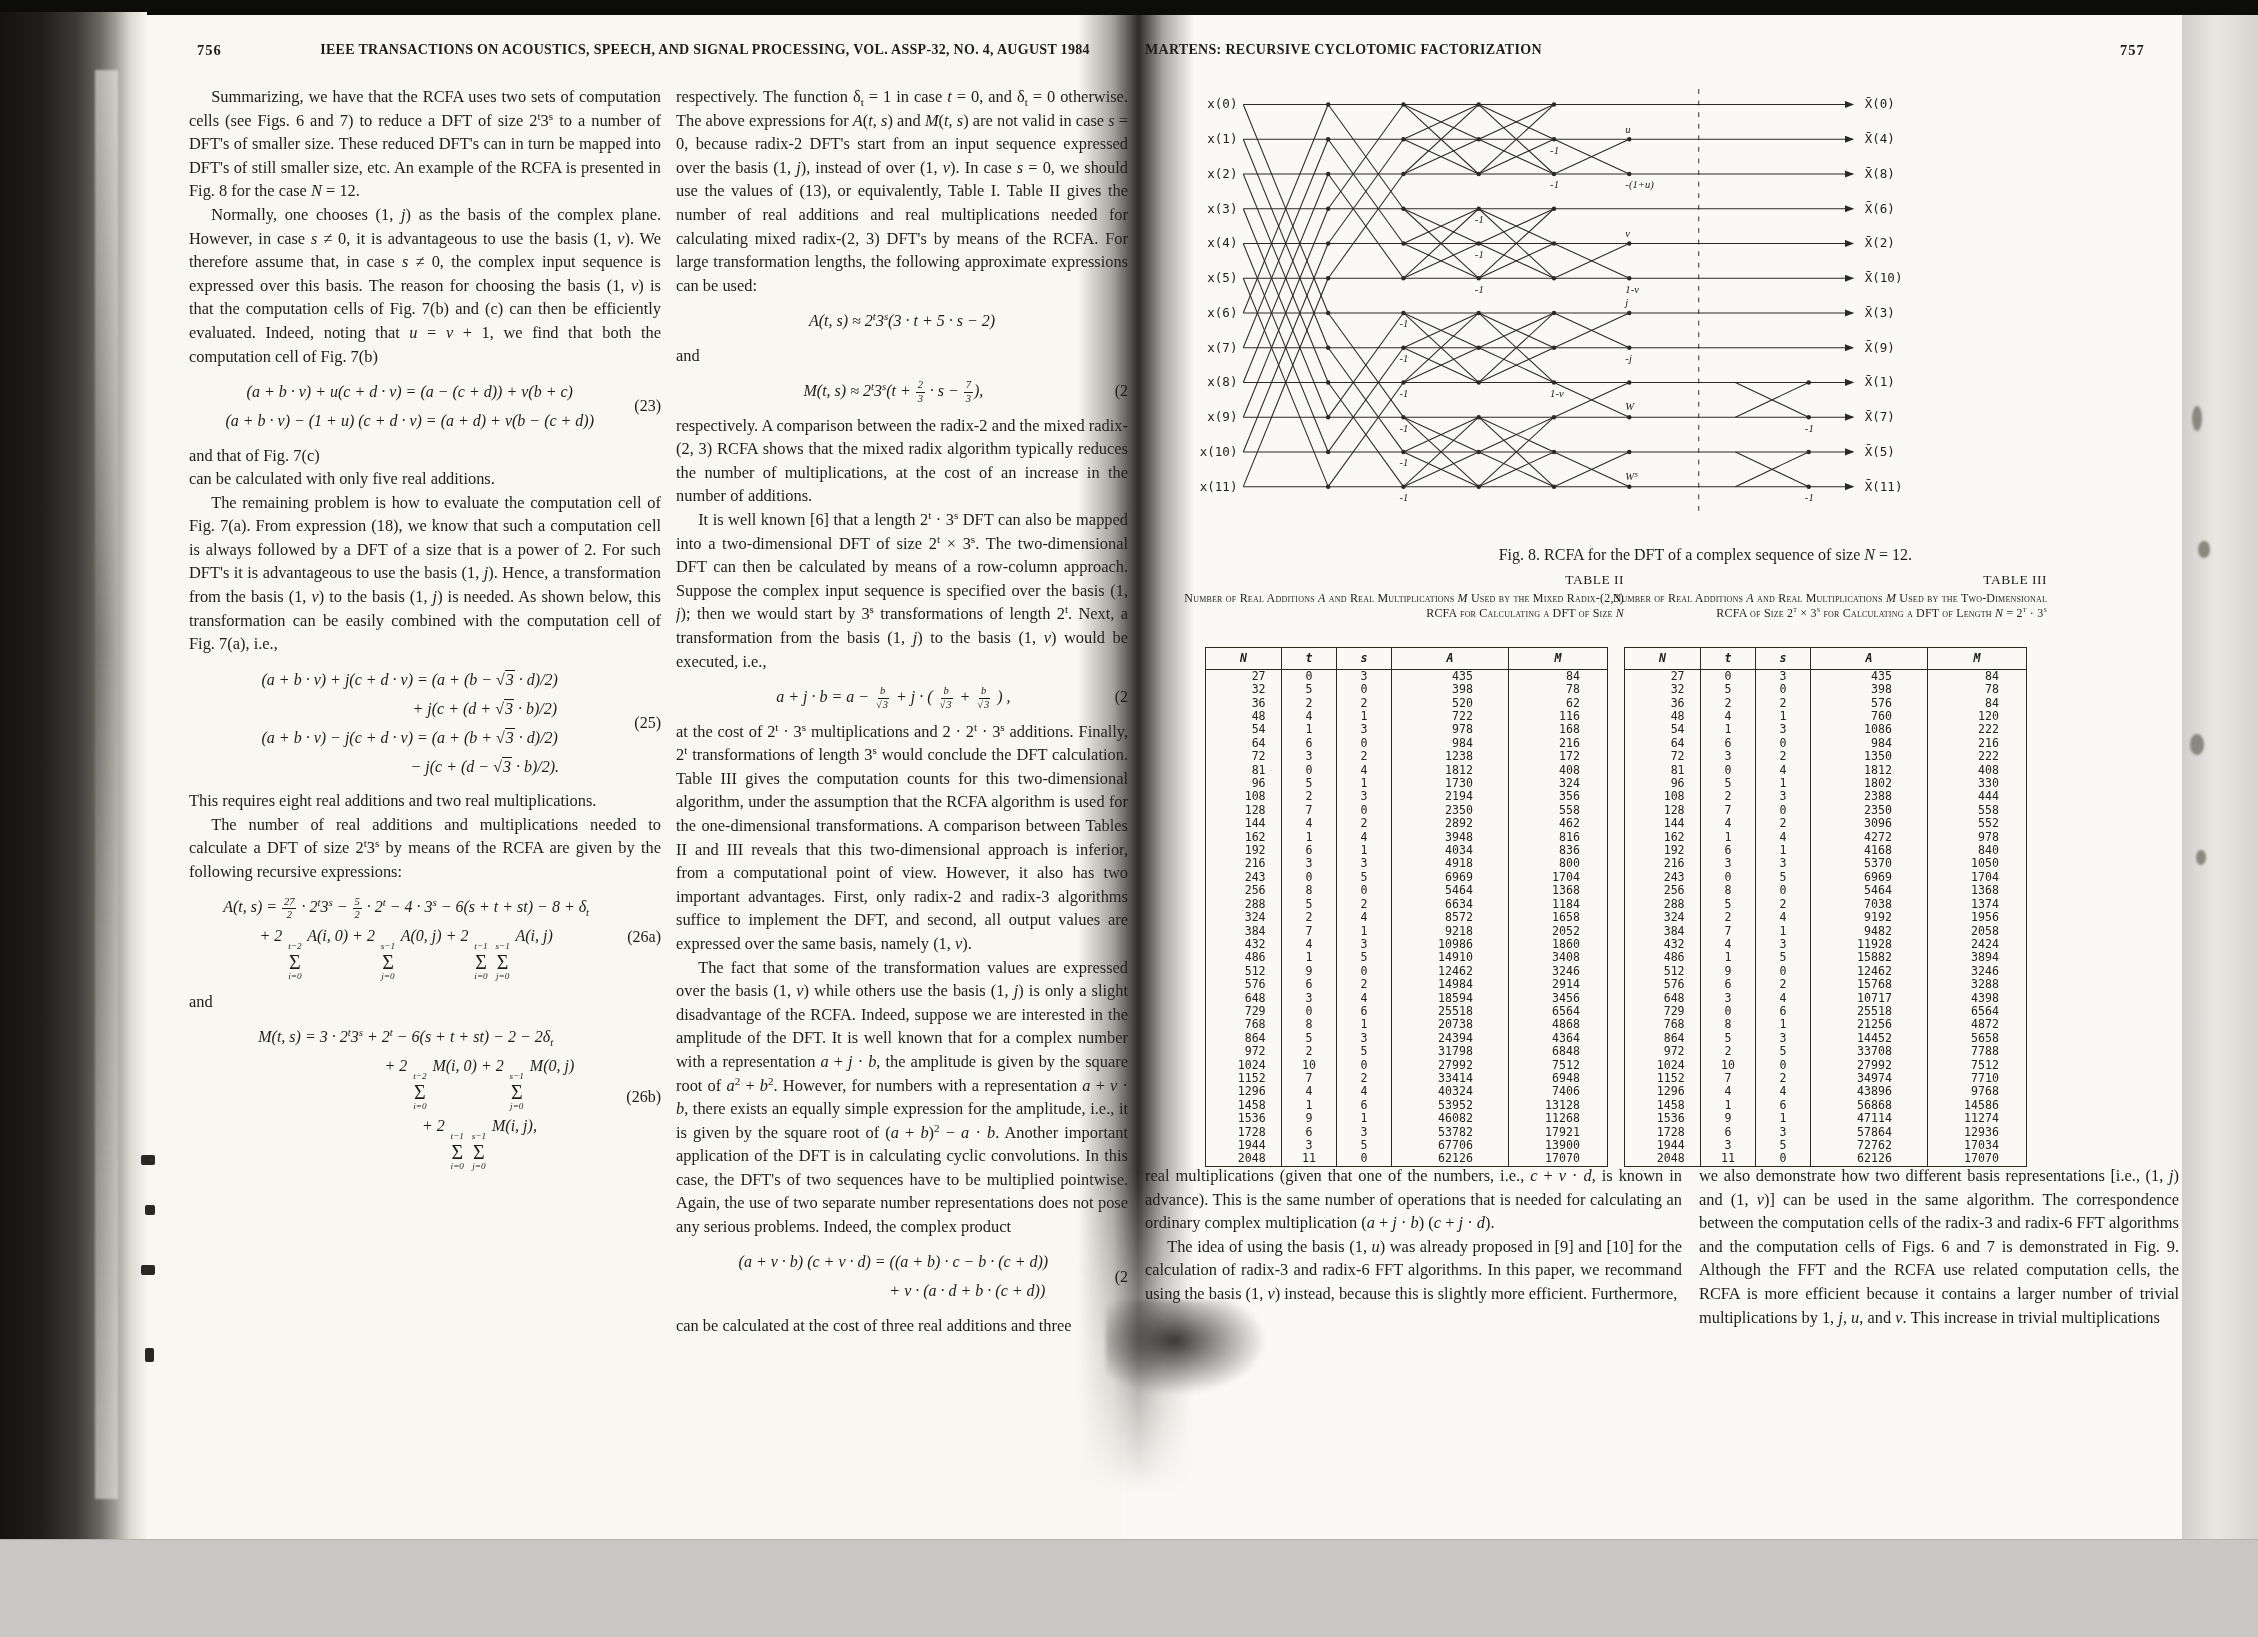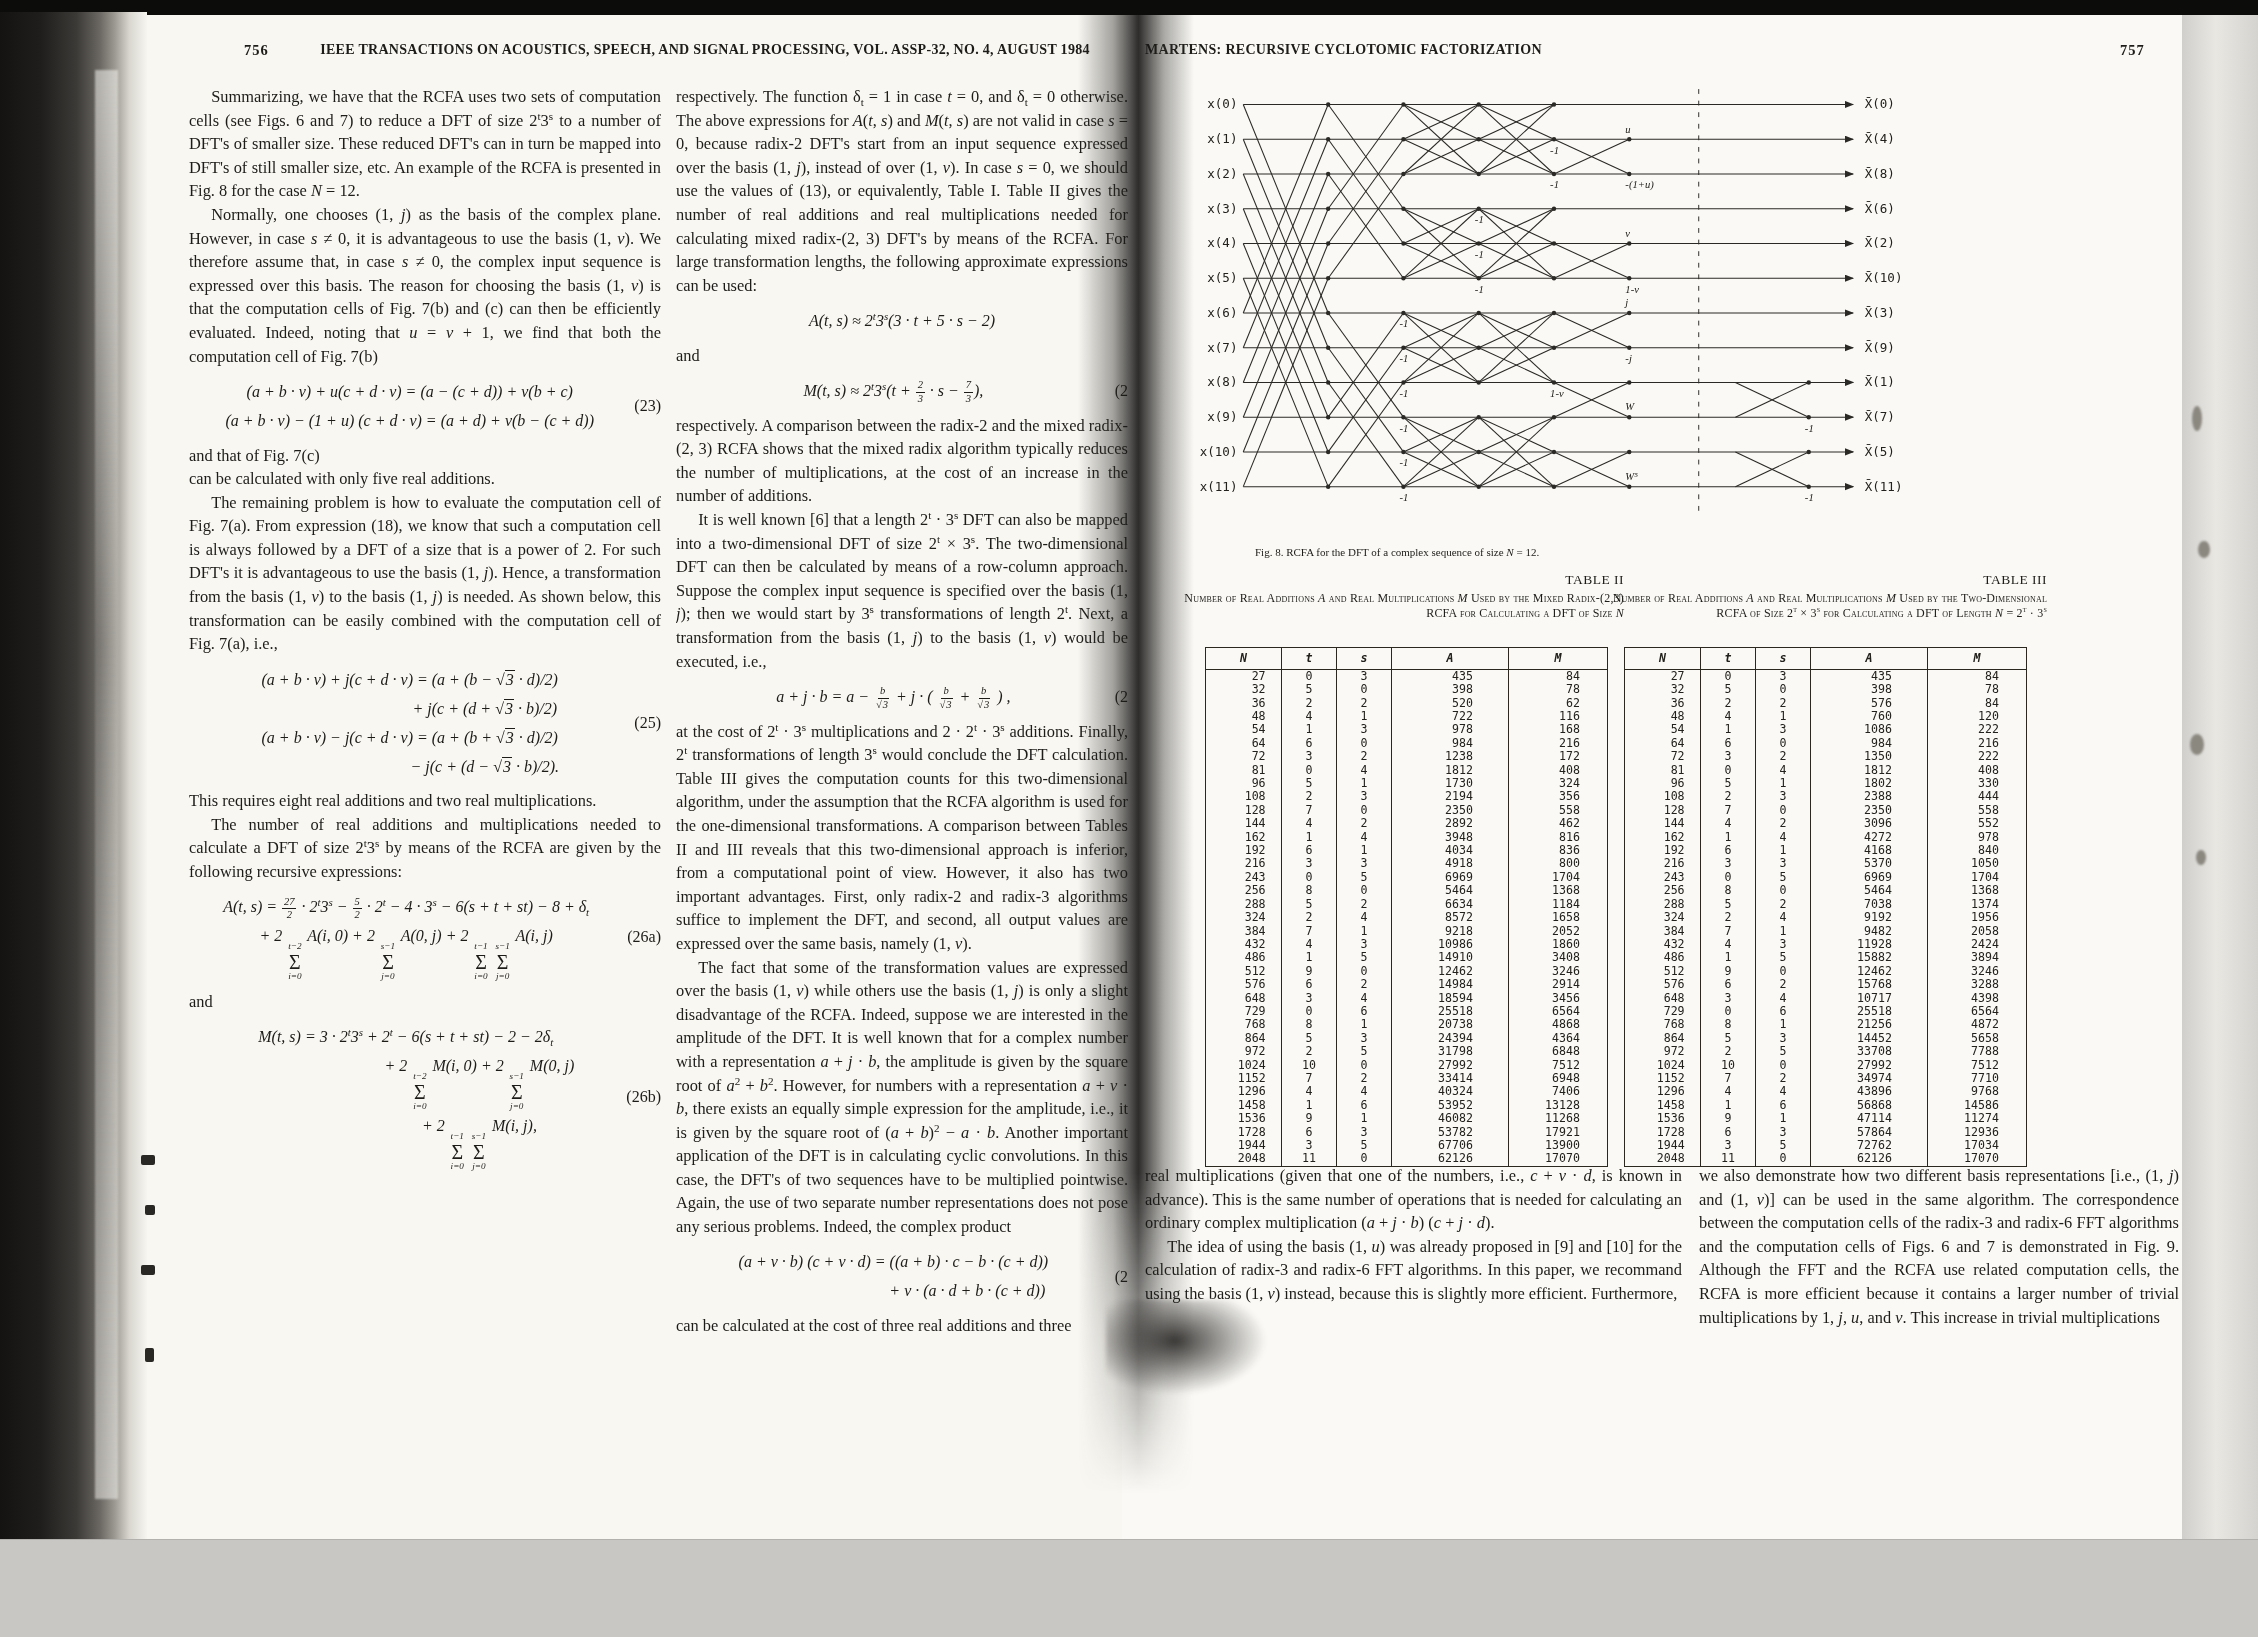--- a/index.html
+++ b/index.html
@@ -43,21 +43,21 @@
   .sum{display:inline-flex;flex-direction:column;align-items:center;vertical-align:-7.7px;line-height:1;margin:0 1.9px;}
   .sum .lim{font-size:9.2px;font-style:italic;line-height:1.05;}
   .sum .sig{font-size:20px;font-style:normal;line-height:1;}
   .frac{display:inline-flex;flex-direction:column;align-items:center;vertical-align:middle;line-height:1;margin:0 1px;}
   .frac .num{font-size:10.6px;border-bottom:1px solid currentColor;padding:0 1.9px 1px;}
   .frac .den{font-size:10.6px;padding:1px 1.9px 0;}
   .sqrt .rad{border-top:1.2px solid currentColor;padding:0 1px;}
 
   
   #fig8{position:absolute;left:1195px;top:81px;width:772px;height:462px;}
-  #figcap{position:absolute;left:1255px;top:546px;width:657px;text-align:left;font-size:11px;}
+  #figcap{position:absolute;left:1255px;top:546px;width:657px;text-align:right;font-size:16px;}
 
   
   .tblock{position:absolute;width:440px;text-align:right;}
   .ttitle{font-size:13.5px;letter-spacing:0.5px;margin-bottom:2.9px;}
   .tcap{font-size:12px;line-height:15px;font-variant:small-caps;letter-spacing:0.2px;}
   .datatable{position:absolute;border-collapse:collapse;border:1.7px solid #2a281f;
     font-family:"DejaVu Sans Mono","Liberation Mono",monospace;font-size:11.6px;color:#23211c;background:transparent;}
   .datatable th{font-weight:bold;border-bottom:1.4px solid #2a281f;padding:2.9px 0 3.9px;font-size:11.6px;}
   .datatable th,.datatable td{border-left:1.2px solid #2a281f;}
   .datatable th:first-child,.datatable td:first-child{border-left:none;}
@@ -72,21 +72,21 @@
 </style>
 </head>
 <body>
 
 <div id="stage">
   <div class="topstrip"></div>
 
   <div class="page left"></div>
   <div class="page right"></div>
 
-  <div class="pgnum" style="left:197px;top:42px;margin-left:47px;">756</div>
+  <div class="pgnum" style="left:197px;top:42px;">756</div>
   <div class="runhead" style="left:290px;top:42px;width:830px;text-align:center;">IEEE TRANSACTIONS ON ACOUSTICS, SPEECH, AND SIGNAL PROCESSING, VOL. ASSP-32, NO. 4, AUGUST 1984</div>
 
   <div class="runhead" style="left:1145px;top:42px;width:734px;">MARTENS: RECURSIVE CYCLOTOMIC FACTORIZATION</div>
   <div class="pgnum" style="left:2120px;top:42px;">757</div>
 
   <div class="col" id="col1" style="left:189px;top:85px;width:472px;height:1294px;">
       <p class="para ind">Summarizing, we have that the RCFA uses two sets of computation cells (see Figs. 6 and 7) to reduce a DFT of size 2<sup>t</sup>3<sup>s</sup> to a number of DFT's of smaller size. These reduced DFT's can in turn be mapped into DFT's of still smaller size, etc. An example of the RCFA is presented in Fig. 8 for the case <i>N</i> = 12.</p>
       <p class="para ind">Normally, one chooses (1, <i>j</i>) as the basis of the complex plane. However, in case <i>s</i> ≠ 0, it is advantageous to use the basis (1, <i>v</i>). We therefore assume that, in case <i>s</i> ≠ 0, the complex input sequence is expressed over this basis. The reason for choosing the basis (1, <i>v</i>) is that the computation cells of Fig. 7(b) and (c) can then be efficiently evaluated. Indeed, noting that <i>u</i> = <i>v</i> + 1, we find that both the computation cell of Fig. 7(b)</p>
       <div class="eq">
         <div class="eq-lines">

